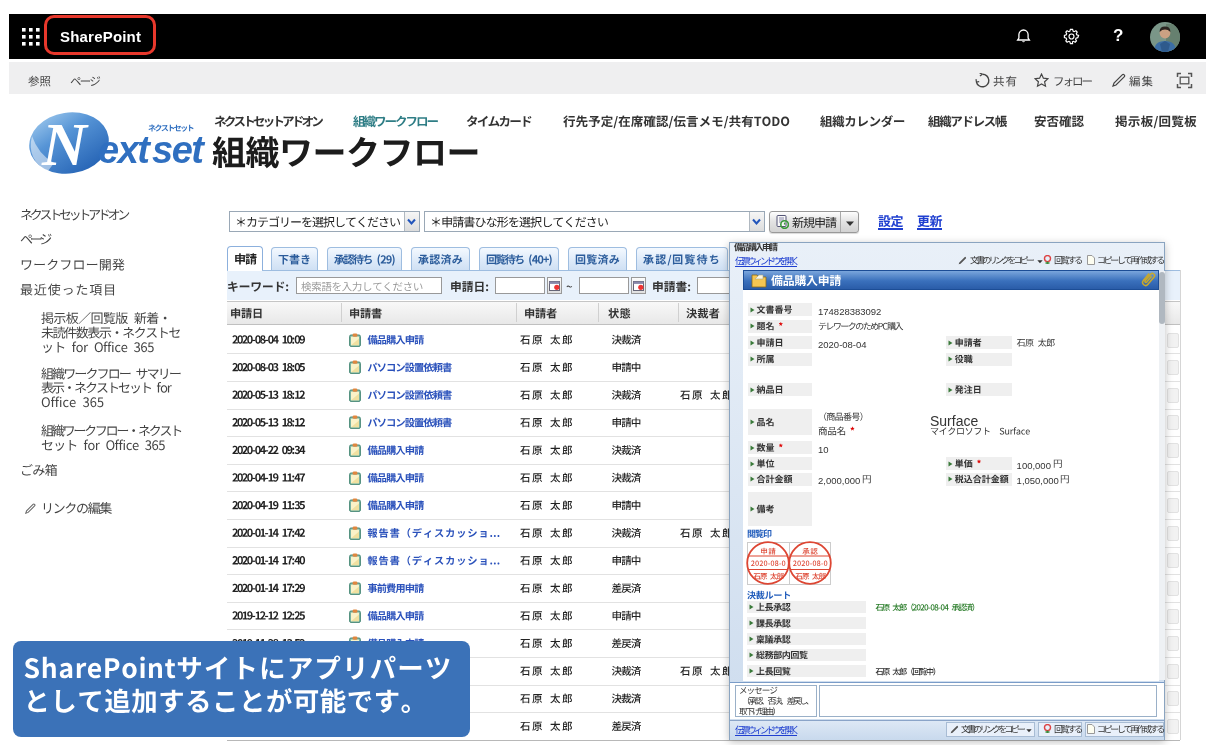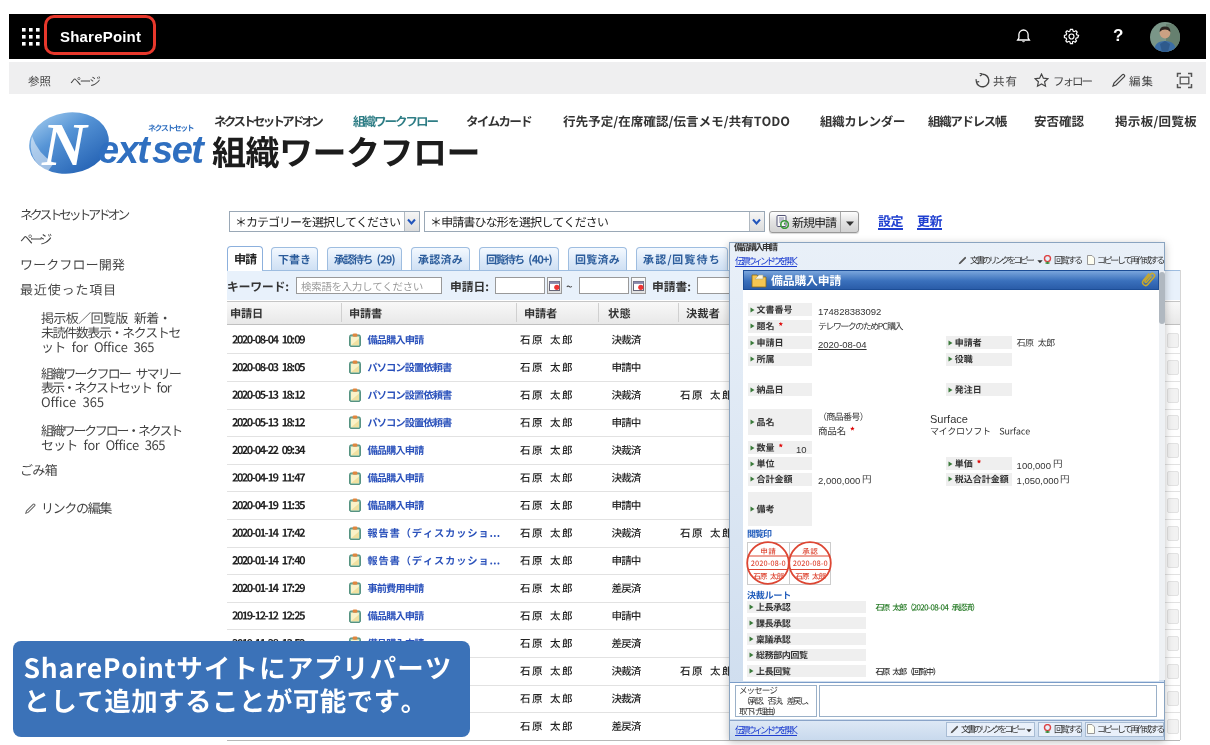--- a/index.html
+++ b/index.html
@@ -1627,21 +1627,21 @@
     </svg>
     <div style="position:absolute;left:818px;top:306px;font-size:9.5px;color:#333;font-weight:400;white-space:nowrap;">174828383092</div>
     <div style="position:absolute;left:747.5px;top:319.5px;width:64.5px;height:13px;background:#efefef;"></div>
     <svg style="position:absolute;left:749.5px;top:323.0px" width="5" height="6" viewBox="0 0 5 6">
       <path d="M0.5 0.5 L4.5 3 L0.5 5.5z" fill="#3a7a3a"></path>
     </svg>
     <div style="position:absolute;left:747.5px;top:336px;width:64.5px;height:13px;background:#efefef;"></div>
     <svg style="position:absolute;left:749.5px;top:339.5px" width="5" height="6" viewBox="0 0 5 6">
       <path d="M0.5 0.5 L4.5 3 L0.5 5.5z" fill="#3a7a3a"></path>
     </svg>
-    <div style="position:absolute;left:818px;top:339px;font-size:9.5px;color:#333;font-weight:400;white-space:nowrap;text-decoration:underline;">2020-08-04</div>
+    <div style="position:absolute;left:818px;top:339px;font-size:9.5px;color:#333;font-weight:400;white-space:nowrap;">2020-08-04</div>
     <div style="position:absolute;left:945.7px;top:336px;width:66px;height:13px;background:#efefef;"></div>
     <svg style="position:absolute;left:947.7px;top:339.5px" width="5" height="6" viewBox="0 0 5 6">
       <path d="M0.5 0.5 L4.5 3 L0.5 5.5z" fill="#3a7a3a"></path>
     </svg>
     <div style="position:absolute;left:747.5px;top:352.5px;width:64.5px;height:13px;background:#efefef;"></div>
     <svg style="position:absolute;left:749.5px;top:356.0px" width="5" height="6" viewBox="0 0 5 6">
       <path d="M0.5 0.5 L4.5 3 L0.5 5.5z" fill="#3a7a3a"></path>
     </svg>
     <div style="position:absolute;left:945.7px;top:352.5px;width:66px;height:13px;background:#efefef;"></div>
     <svg style="position:absolute;left:947.7px;top:356.0px" width="5" height="6" viewBox="0 0 5 6">
@@ -1652,26 +1652,26 @@
       <path d="M0.5 0.5 L4.5 3 L0.5 5.5z" fill="#3a7a3a"></path>
     </svg>
     <div style="position:absolute;left:945.7px;top:383px;width:66px;height:13px;background:#efefef;"></div>
     <svg style="position:absolute;left:947.7px;top:386.5px" width="5" height="6" viewBox="0 0 5 6">
       <path d="M0.5 0.5 L4.5 3 L0.5 5.5z" fill="#3a7a3a"></path>
     </svg>
     <div style="position:absolute;left:747.5px;top:409px;width:64.5px;height:26px;background:#efefef;"></div>
     <svg style="position:absolute;left:749.5px;top:419.0px" width="5" height="6" viewBox="0 0 5 6">
       <path d="M0.5 0.5 L4.5 3 L0.5 5.5z" fill="#3a7a3a"></path>
     </svg>
-    <div style="position:absolute;left:930px;top:412.5px;font-size:11px;color:#333;font-weight:400;white-space:nowrap;">Surface</div>
+    <div style="position:absolute;left:930px;top:412.5px;font-size:14px;color:#333;font-weight:400;white-space:nowrap;">Surface</div>
     <div style="position:absolute;left:747.5px;top:441px;width:64.5px;height:13px;background:#efefef;"></div>
     <svg style="position:absolute;left:749.5px;top:444.5px" width="5" height="6" viewBox="0 0 5 6">
       <path d="M0.5 0.5 L4.5 3 L0.5 5.5z" fill="#3a7a3a"></path>
     </svg>
-    <div style="position:absolute;left:796px;top:443.5px;font-size:9.5px;color:#333;font-weight:400;white-space:nowrap;">10</div>
+    <div style="position:absolute;left:818px;top:443.5px;font-size:9.5px;color:#333;font-weight:400;white-space:nowrap;">10</div>
     <div style="position:absolute;left:747.5px;top:457px;width:64.5px;height:13px;background:#efefef;"></div>
     <svg style="position:absolute;left:749.5px;top:460.5px" width="5" height="6" viewBox="0 0 5 6">
       <path d="M0.5 0.5 L4.5 3 L0.5 5.5z" fill="#3a7a3a"></path>
     </svg>
     <div style="position:absolute;left:945.7px;top:457px;width:66px;height:13px;background:#efefef;"></div>
     <svg style="position:absolute;left:947.7px;top:460.5px" width="5" height="6" viewBox="0 0 5 6">
       <path d="M0.5 0.5 L4.5 3 L0.5 5.5z" fill="#3a7a3a"></path>
     </svg>
     <div style="position:absolute;left:1016.6px;top:459.5px;font-size:9.5px;color:#333;font-weight:400;white-space:nowrap;">100,000</div>
     <div style="position:absolute;left:747.5px;top:472.5px;width:64.5px;height:13px;background:#efefef;"></div>

